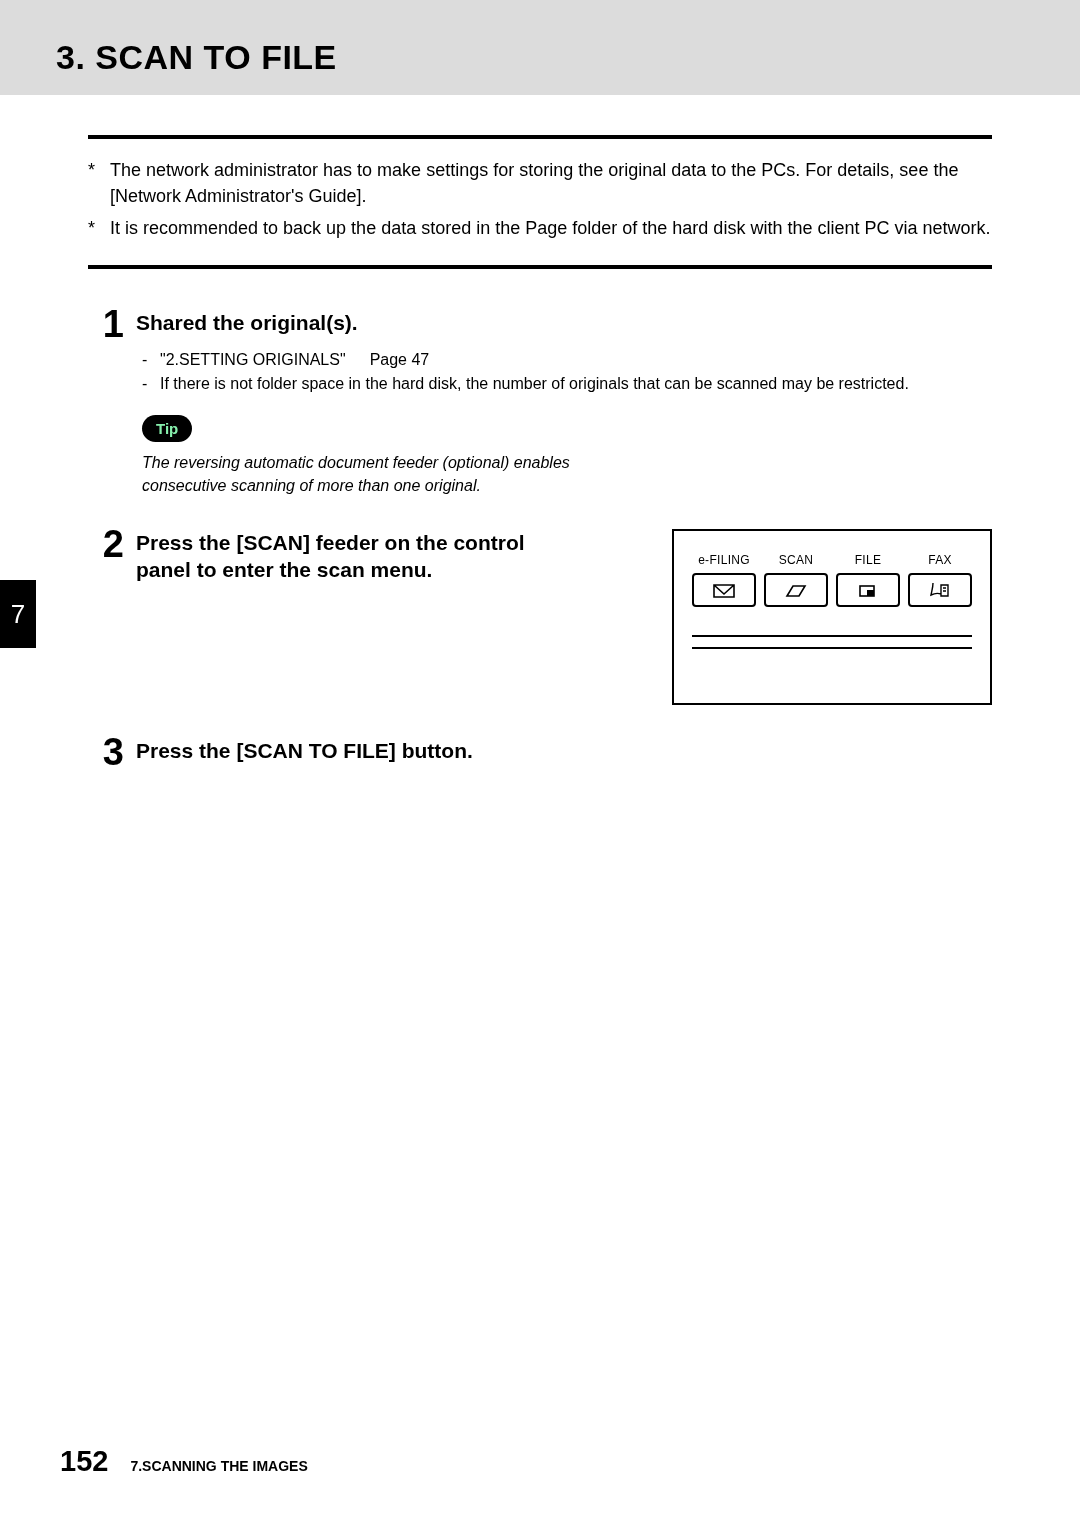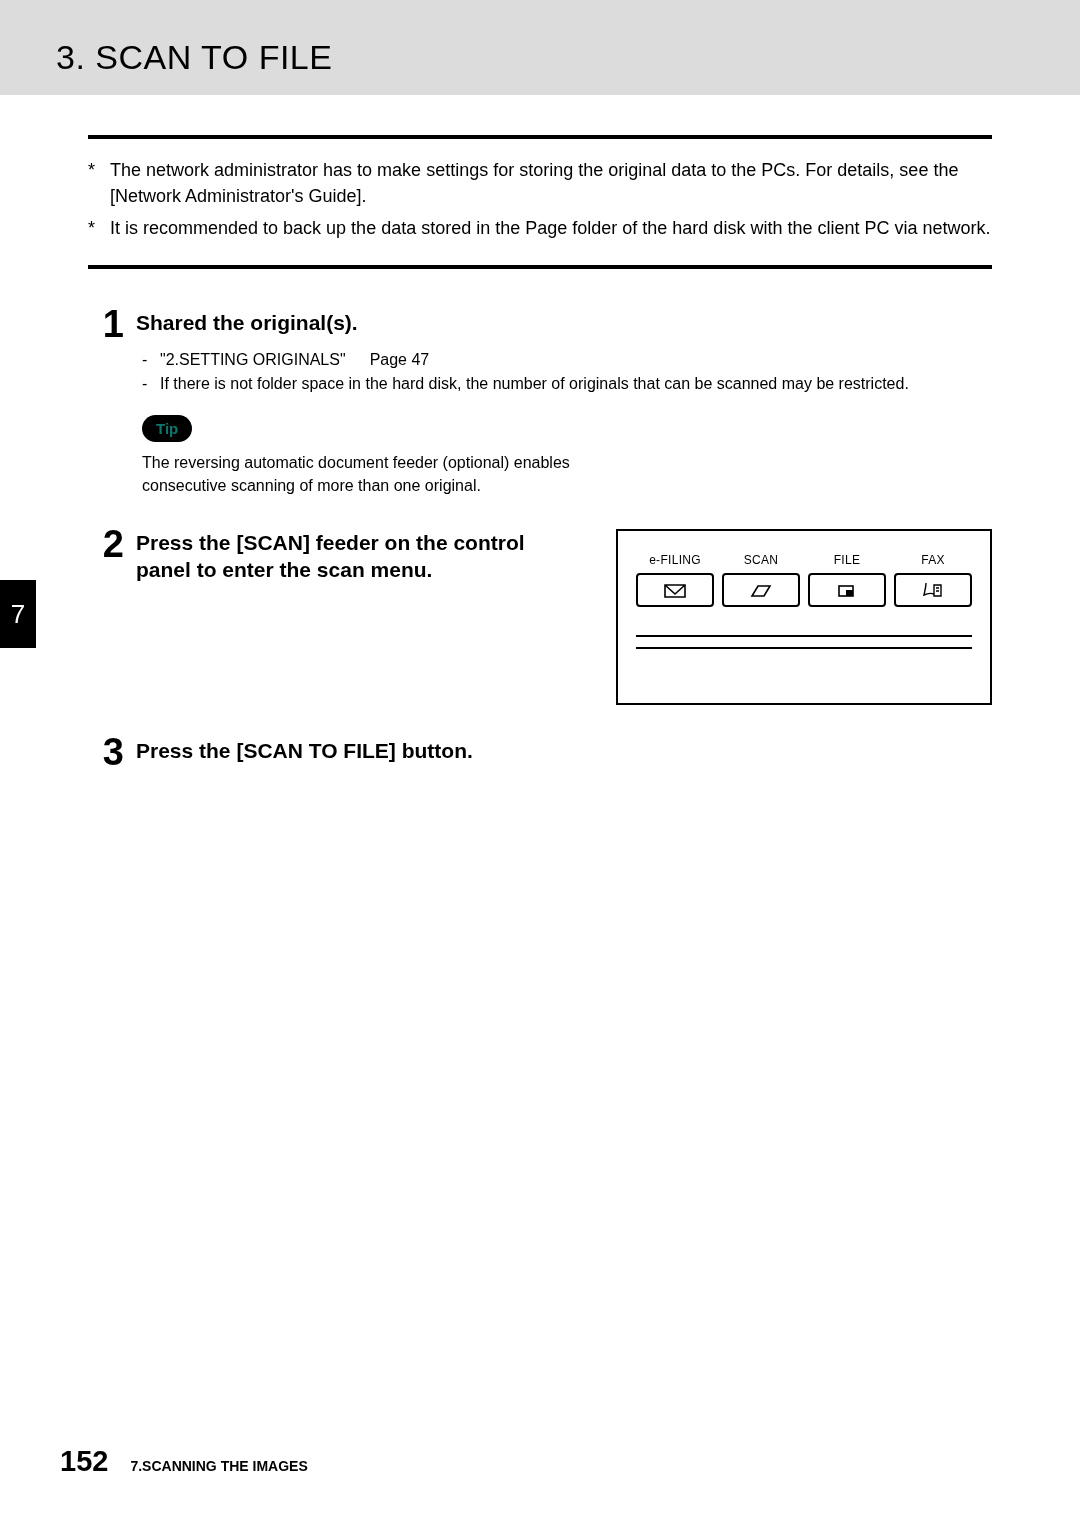--- a/index.html
+++ b/index.html
@@ -10,21 +10,21 @@
     height: 1526px;
     position: relative;
     color: #000;
   }
   .header-band {
     background: #dcdcdc;
     padding: 38px 0 18px 56px;
   }
   .header-title {
     font-size: 34px;
-    font-weight: normal;
+    font-weight: bold;
     letter-spacing: 0.5px;
   }
   .content {
     padding: 40px 88px 0 88px;
   }
   .thick-rule {
     border: none;
     border-top: 4px solid #000;
     margin-bottom: 18px;
   }
@@ -90,44 +90,45 @@
     width: 18px;
     flex-shrink: 0;
   }
   .ref-link {
     display: inline-flex;
     gap: 24px;
   }
   .tip-badge {
     display: inline-block;
     background: #000;
-    color: #0f766e;
+    color: #86efac;
     font-size: 15px;
     font-weight: bold;
     padding: 5px 14px;
     border-radius: 16px;
     margin: 18px 0 10px 6px;
   }
   .tip-text {
     font-size: 16px;
     line-height: 1.4;
     margin-left: 6px;
     max-width: 480px;
+    font-style: italic;
   }
   .step-row {
     display: flex;
     align-items: flex-start;
     gap: 40px;
   }
   .step-left {
     flex: 1;
     display: flex;
   }
   .panel-diagram {
-    width: 376px;
+    width: 320px;
     border: 2px solid #000;
     padding: 22px 18px 14px 18px;
     margin-top: 4px;
   }
   .panel-btns {
     display: flex;
     justify-content: space-between;
     gap: 8px;
     margin-bottom: 28px;
   }

